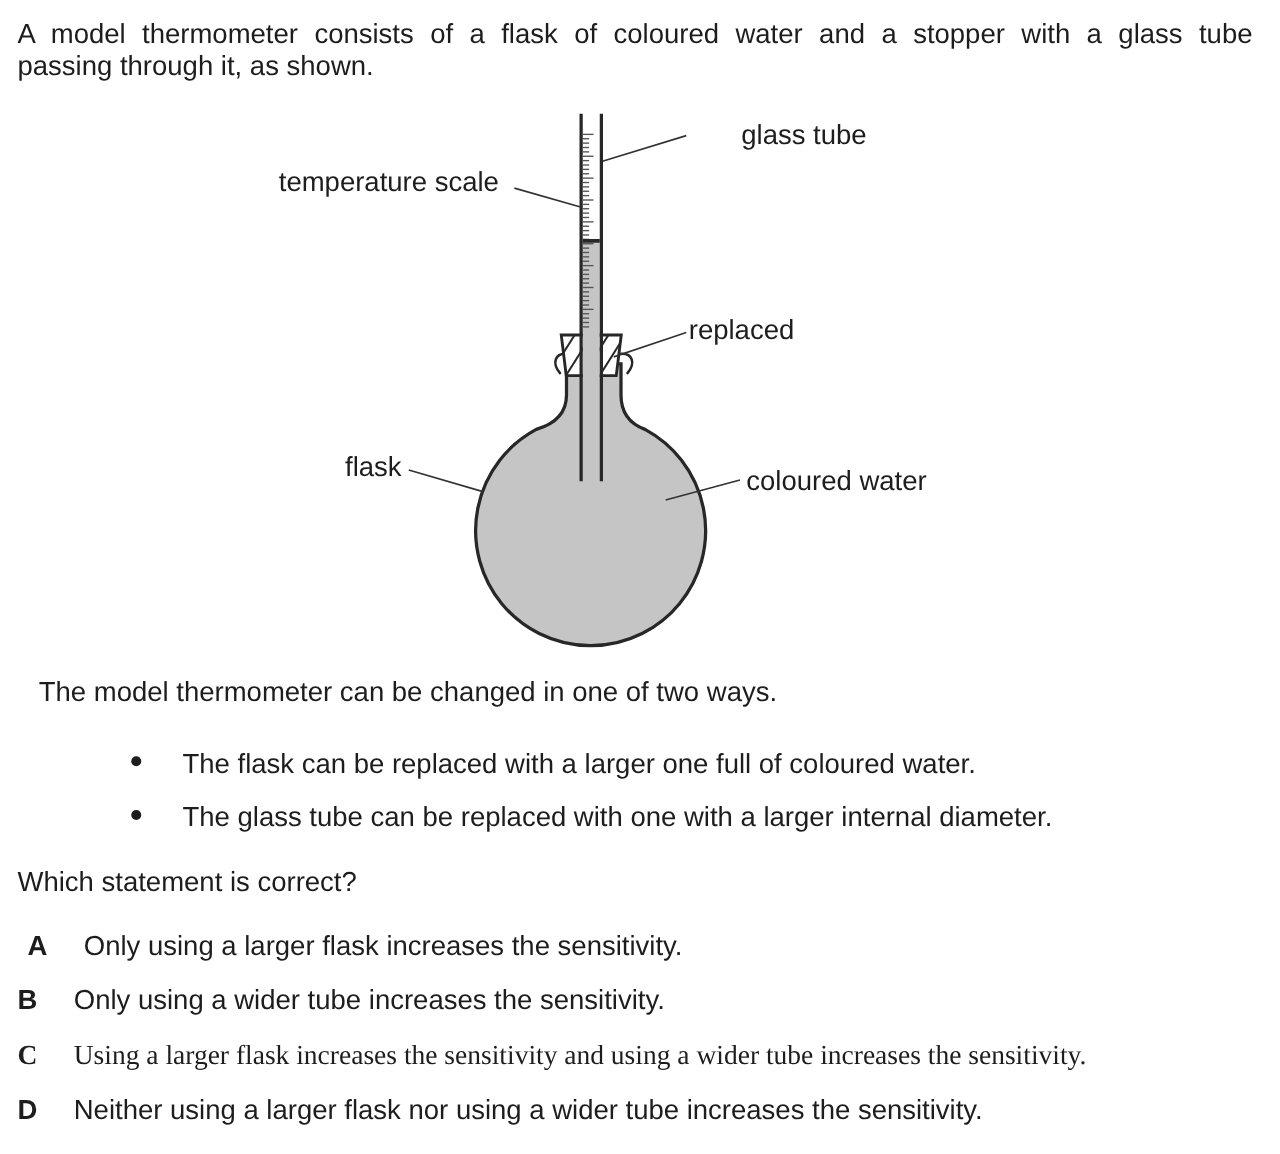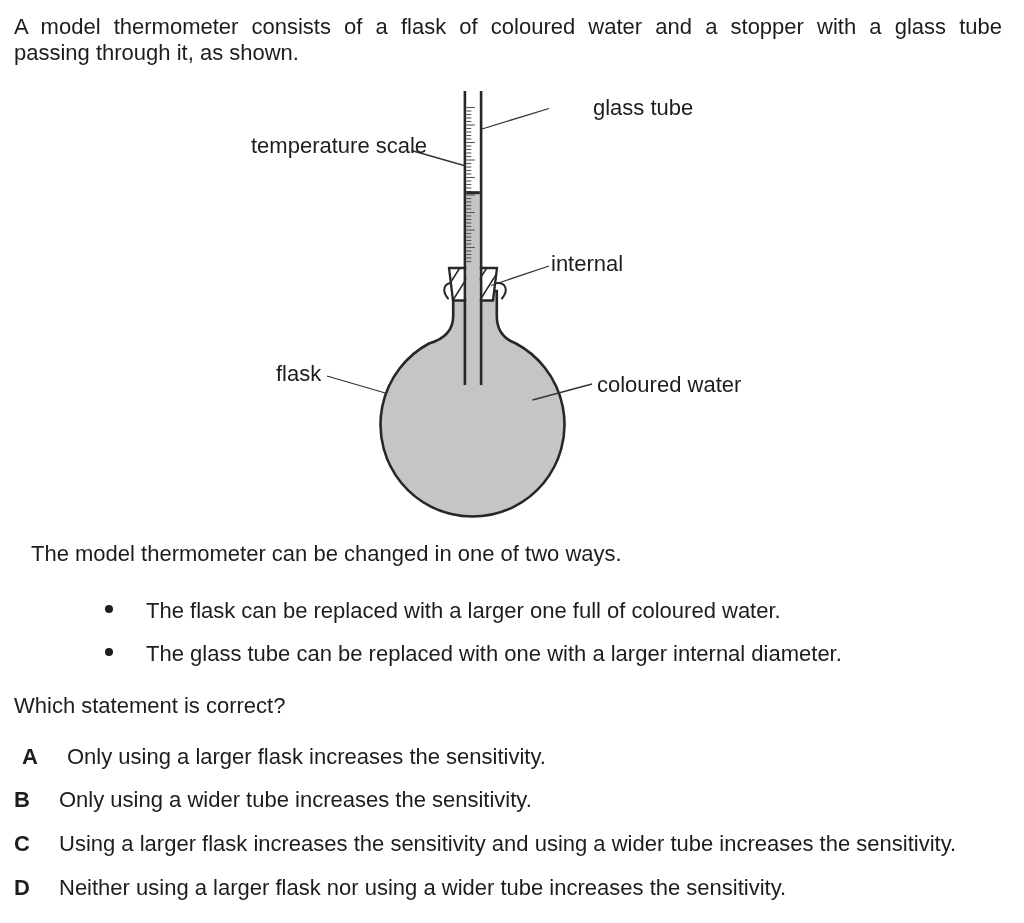--- a/index.html
+++ b/index.html
@@ -31,21 +31,21 @@
 <div class="abs" style="left:146px;top:641px;text-align:center;">The glass tube can be replaced with one with a larger internal diameter.</div>
 
 <div class="abs" style="left:14px;top:693px;">Which statement is correct?</div>
 
 <div class="abs" style="left:22px;top:744px;">
   <span class="opt-letter">A</span><span>Only using a larger flask increases the sensitivity.</span>
 </div>
 <div class="abs" style="left:14px;top:787px;">
   <span class="opt-letter">B</span><span>Only using a wider tube increases the sensitivity.</span>
 </div>
-<div class="abs" style="left:14px;top:831px;">
+<div class="abs" style="left:14px;top:831px;font-family:Liberation Serif, serif;">
   <span class="opt-letter">C</span><span>Using a larger flask increases the sensitivity and using a wider tube increases the sensitivity.</span>
 </div>
 <div class="abs" style="left:14px;top:875px;">
   <span class="opt-letter">D</span><span>Neither using a larger flask nor using a wider tube increases the sensitivity.</span>
 </div>
 
 <svg class="abs" style="left:0;top:0;" width="1024" height="923" viewBox="0 0 1024 923">
   <defs>
     <clipPath id="stopper-clip">
       <polygon points="449,268 497,268 493,300.5 453,300.5"></polygon>
@@ -128,16 +128,16 @@
   <g stroke="#333333" stroke-width="1.3">
     <line x1="549" y1="108.5" x2="482" y2="129"></line>
     <line x1="411.5" y1="150.5" x2="465.8" y2="166"></line>
     <line x1="549" y1="266" x2="491" y2="285.5"></line>
     <line x1="327" y1="376" x2="387" y2="393.5"></line>
     <line x1="592" y1="384" x2="532.5" y2="400"></line>
   </g>
 </svg>
 
 <div class="abs diagram-label" style="left:553px;top:95px;margin-left:40px;">glass tube</div>
-<div class="abs diagram-label" style="left:223px;top:133px;margin-left:28px;">temperature scale</div>
-<div class="abs diagram-label" style="left:551px;top:251px;">internal</div>
+<div class="abs diagram-label" style="left:223px;top:133px;">temperature scale</div>
+<div class="abs diagram-label" style="left:551px;top:251px;">replaced</div>
 <div class="abs diagram-label" style="left:276px;top:361px;text-align:center;">flask</div>
 <div class="abs diagram-label" style="left:597px;top:372px;">coloured water</div>
 
 </body></html>

